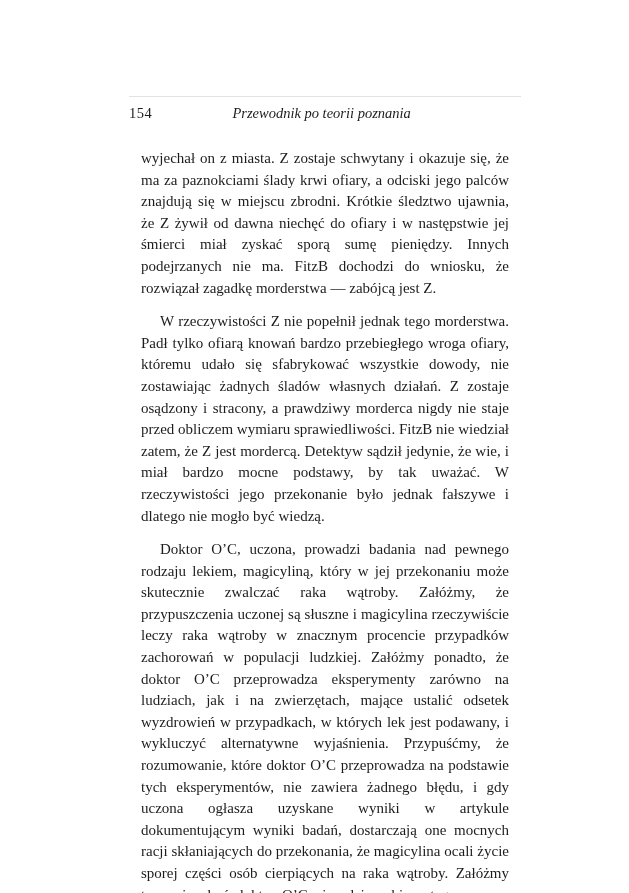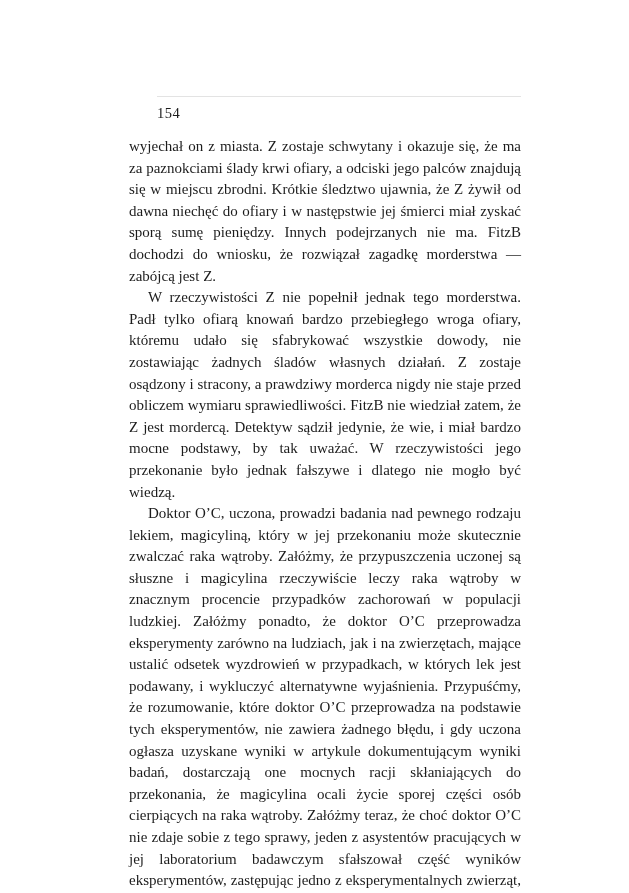--- a/index.html
+++ b/index.html
@@ -22,53 +22,53 @@
     top: 96px;
     width: 392px;
   }
   .running-header {
     display: flex;
     align-items: baseline;
     border-top: 1px solid #e3e3e3;
     padding-top: 8px;
     padding-bottom: 14px;
     font-size: 14.5px;
-    margin-left: 28px;
   }
   .page-number {
     flex: 0 0 auto;
     font-style: normal;
     letter-spacing: 0.5px;
   }
   .header-title {
     flex: 1 1 auto;
     text-align: center;
     font-style: italic;
     padding-right: 30px;
   }
   .body-copy p {
-    margin: 0;
+    margin: 12px;
     font-size: 15px;
     line-height: 21.6px;
     text-align: justify;
     text-justify: inter-word;
   }
   .body-copy p.indent {
     text-indent: 19px;
     font-family: Liberation Serif, serif;
   }
 </style>
 </head>
 <body>
 
 <div class="page">
   <div class="text-block">
 
     <div class="running-header">
       <span class="page-number">154</span>
+      <span class="header-title">Przewodnik po teorii poznania</span>
     </div>
 
     <div class="body-copy">
       <p>wyjechał on z miasta. Z zostaje schwytany i okazuje się, że ma za paznokciami ślady krwi ofiary, a odciski jego palców znajdują się w miejscu zbrodni. Krótkie śledztwo ujawnia, że Z żywił od dawna niechęć do ofiary i w następstwie jej śmierci miał zyskać sporą sumę pieniędzy. Innych podejrzanych nie ma. FitzB dochodzi do wniosku, że rozwiązał zagadkę morderstwa — zabójcą jest Z.</p>
       <p class="indent">W rzeczywistości Z nie popełnił jednak tego morderstwa. Padł tylko ofiarą knowań bardzo przebiegłego wroga ofiary, któremu udało się sfabrykować wszystkie dowody, nie zostawiając żadnych śladów własnych działań. Z zostaje osądzony i stracony, a prawdziwy morderca nigdy nie staje przed obliczem wymiaru sprawiedliwości. FitzB nie wiedział zatem, że Z jest mordercą. Detektyw sądził jedynie, że wie, i miał bardzo mocne podstawy, by tak uważać. W rzeczywistości jego przekonanie było jednak fałszywe i dlatego nie mogło być wiedzą.</p>
       <p class="indent">Doktor O’C, uczona, prowadzi badania nad pewnego rodzaju lekiem, magicyliną, który w jej przekonaniu może skutecznie zwalczać raka wątroby. Załóżmy, że przypuszczenia uczonej są słuszne i magicylina rzeczywiście leczy raka wątroby w znacznym procencie przypadków zachorowań w populacji ludzkiej. Załóżmy ponadto, że doktor O’C przeprowadza eksperymenty zarówno na ludziach, jak i na zwierzętach, mające ustalić odsetek wyzdrowień w przypadkach, w których lek jest podawany, i wykluczyć alternatywne wyjaśnienia. Przypuśćmy, że rozumowanie, które doktor O’C przeprowadza na podstawie tych eksperymentów, nie zawiera żadnego błędu, i gdy uczona ogłasza uzyskane wyniki w artykule dokumentującym wyniki badań, dostarczają one mocnych racji skłaniających do przekonania, że magicylina ocali życie sporej części osób cierpiących na raka wątroby. Załóżmy teraz, że choć doktor O’C nie zdaje sobie z tego sprawy, jeden z asystentów pracujących w jej laboratorium badawczym sfałszował część wyników eksperymentów, zastępując jedno z eksperymentalnych zwierząt, które z wyglądu sprawiało wrażenie chorego, zdrowym zwierzęciem, które wcześniej nie brało udziału w eksperymencie.</p>
     </div>
 
   </div>
 </div>

